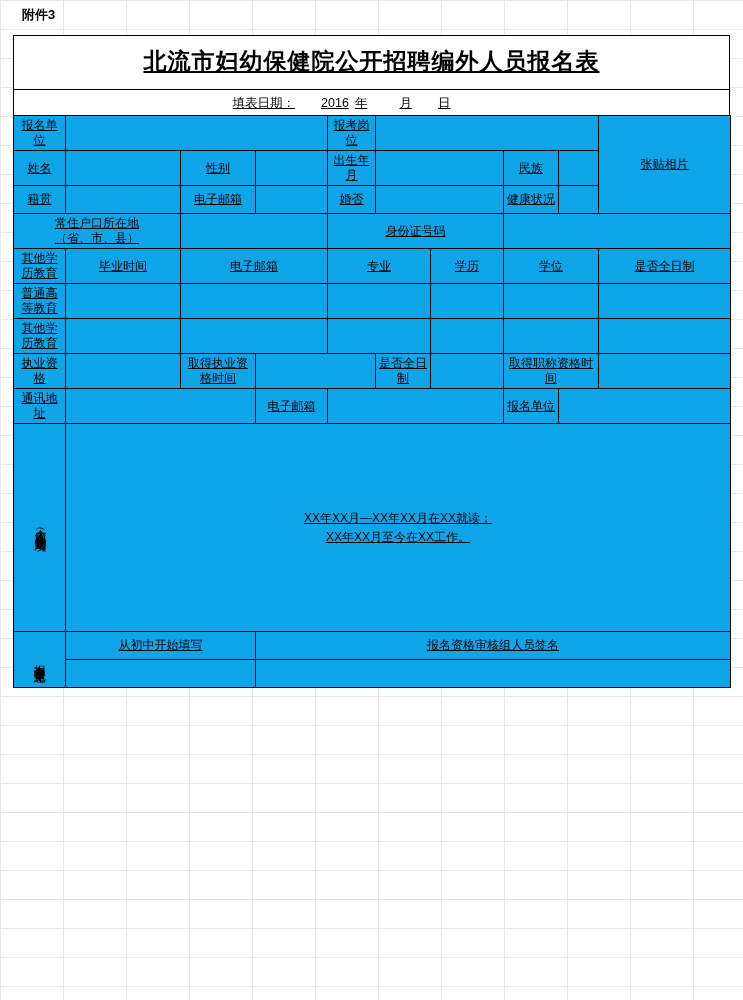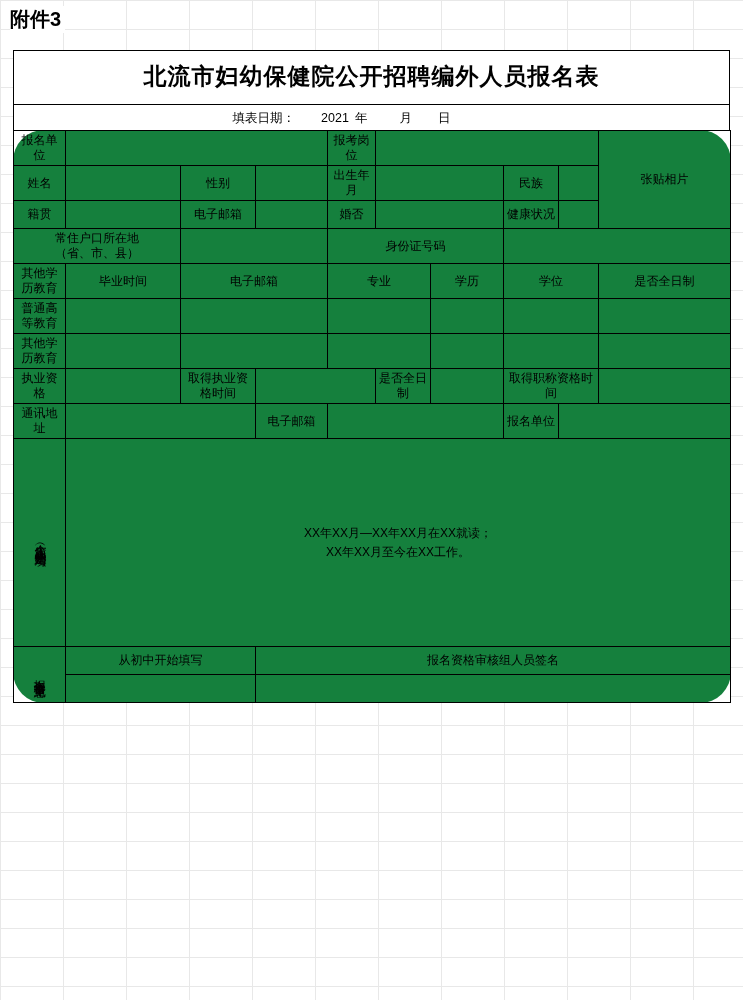--- a/index.html
+++ b/index.html
@@ -27,35 +27,36 @@
     left: 0; top: 0;
     width: 743px; height: 1000px;
     background-image:
       linear-gradient(to right, #e8e8e8 1px, transparent 1px),
       linear-gradient(to bottom, #e8e8e8 1px, transparent 1px);
     background-size: 63px 29px;
     z-index: 0;
   }
   .attach-label {
     position: absolute;
-    left: 10px;
+    left: 22px;
     top: 6px;
-    font-size: 20px;
+    font-size: 13px;
     font-weight: bold;
     z-index: 3;
     background: #ffffff;
     padding-right: 4px;
   }
   .form-wrap {
     position: absolute;
     left: 13px;
-    top: 50px;
+    top: 35px;
     width: 717px;
     z-index: 2;
     background: #ffffff;
+    text-decoration: underline;
   }
   .title-box {
     border: 1px solid #000;
     border-bottom: none;
     text-align: center;
     padding: 10px 0 12px 0;
     background: #ffffff;
   }
   .title-box .title {
     font-size: 23px;
@@ -73,22 +74,21 @@
     padding-right: 60px;
     box-sizing: border-box;
   }
   .date-row .dl { }
   .date-row .yr { margin: 0 6px; }
   .date-row .sp { display: inline-block; width: 26px; }
   table.form {
     border-collapse: collapse;
     width: 717px;
     table-layout: fixed;
-    background: #15803d;
-    border-radius: 31px;
+    background: #0ea5e9;
   }
   table.form td {
     border: 1px solid #000;
     font-size: 12px;
     text-align: center;
     vertical-align: middle;
     padding: 2px 3px;
     height: 28px;
     box-sizing: border-box;
     word-break: break-all;
@@ -138,21 +138,21 @@
 
   <div class="attach-label">附件3</div>
 
   <div class="form-wrap">
 
     <div class="title-box">
       <div class="title">北流市妇幼保健院公开招聘编外人员报名表</div>
     </div>
 
     <div class="date-row">
-      <span class="dl">填表日期：</span><span class="sp"></span><span>2021</span><span class="yr">年</span><span class="sp"></span><span>月</span><span class="sp"></span><span>日</span>
+      <span class="dl">填表日期：</span><span class="sp"></span><span>2016</span><span class="yr">年</span><span class="sp"></span><span>月</span><span class="sp"></span><span>日</span>
     </div>
 
     <table class="form">
       <colgroup>
         <col style="width:52px">
         <col style="width:115px">
         <col style="width:75px">
         <col style="width:72px">
         <col style="width:48px">
         <col style="width:55px">

